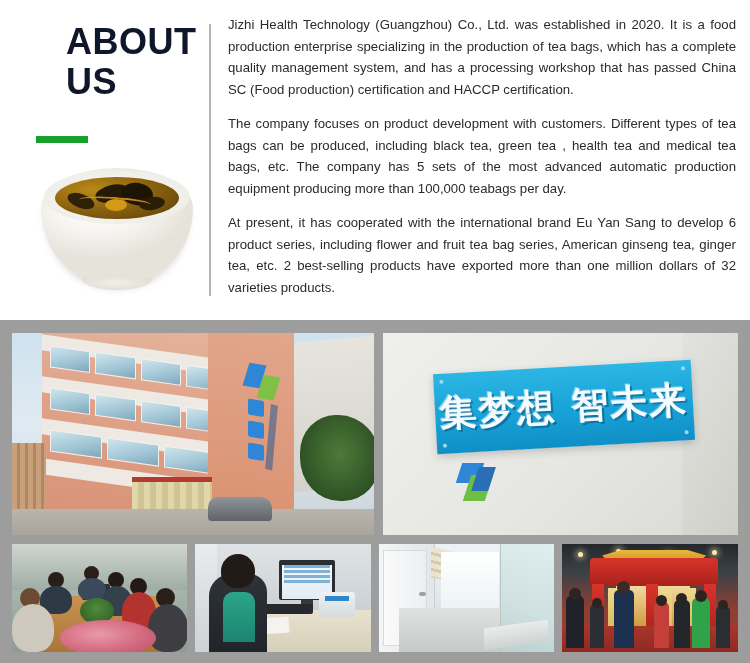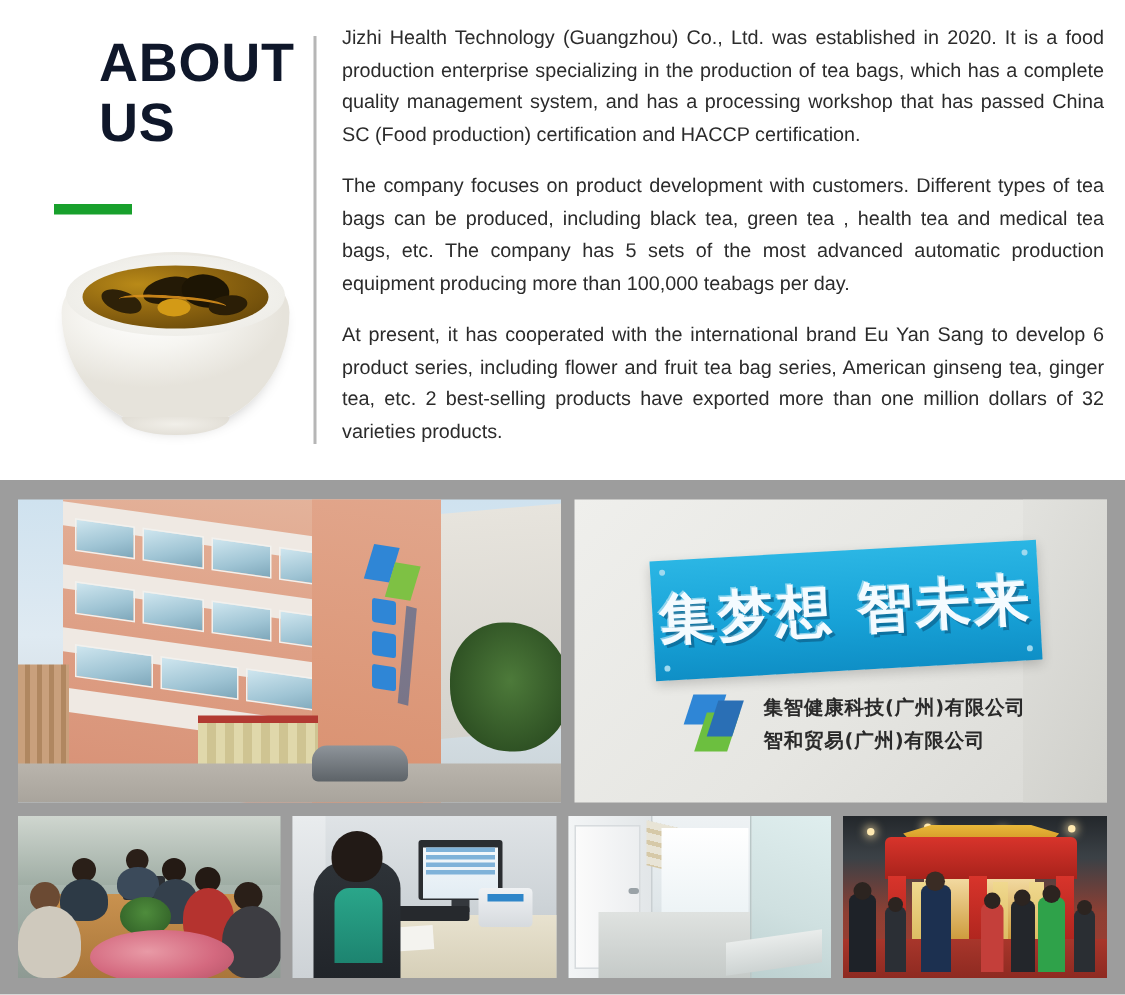--- a/index.html
+++ b/index.html
@@ -346,22 +346,20 @@
           <span class="sign-screws" style="right:6px;top:6px"></span>
           <span class="sign-screws" style="left:6px;bottom:6px"></span>
           <span class="sign-screws" style="right:6px;bottom:6px"></span>
           <span class="sign-text">集梦想 智未来</span>
         </div>
         <div class="sub-logo">
           <span class="sl-a"></span>
           <span class="sl-b"></span>
           <span class="sl-c"></span>
         </div>
-        <span class="sub-line sub1">集智健康科技(广州)有限公司</span>
-        <span class="sub-line sub2">智和贸易(广州)有限公司</span>
       </figure>
     </div>
 
     <div class="grid-bot">
 
       <figure class="cell b ph-meet">
         <div class="mt-wall"></div>
         <div class="mt-table"></div>
         <div class="mt-laptop"></div>
         <span class="p-head" style="left:72px;top:22px;width:15px;height:15px;background:#2a1f18"></span>

